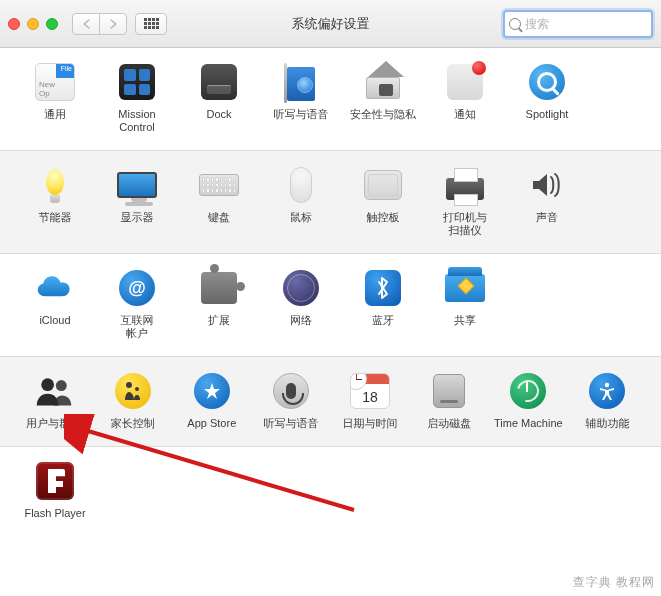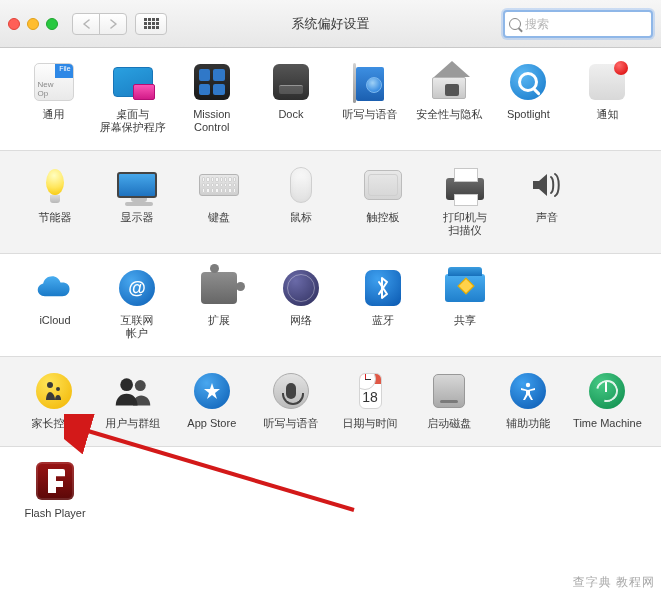--- a/index.html
+++ b/index.html
@@ -147,21 +147,21 @@
 
   .i-parental { width:36px; height:36px; border-radius:50%; background:radial-gradient(circle at 35% 28%, #ffe458, #f1b400); position:relative; display:flex; align-items:center; justify-content:center; }
   .i-parental svg{width:22px;height:22px;}
 
   .i-appstore { width:36px; height:36px; border-radius:50%; background:radial-gradient(circle at 35% 28%, #49a7ef, #0b5eb4); display:flex; align-items:center; justify-content:center; color:#fff; }
 
   .i-dict { width:36px; height:36px; border-radius:50%; background:linear-gradient(#e2e2e2,#bcbcbc); border:1px solid #acacac; display:flex; align-items:center; justify-content:center; }
   .i-dict .mic { width:10px; height:16px; background:#444; border-radius:5px; position:relative; }
   .i-dict .mic::after { content:""; position:absolute; bottom:-6px; left:-4px; width:18px; height:10px; border:2px solid #444; border-top:none; border-radius:0 0 12px 12px; }
 
-  .i-date { width:23px; height:36px; border-radius:6px; background:#fff; border:1px solid #d4d4d4; position:relative; overflow:hidden; }
+  .i-date { width:40px; height:36px; border-radius:6px; background:#fff; border:1px solid #d4d4d4; position:relative; overflow:hidden; }
   .i-date .top { position:absolute; top:0; left:0; right:0; height:10px; background:#e05846; }
   .i-date .txt { position:absolute; bottom:3px; left:0; right:0; text-align:center; font-size:14px; color:#333; font-weight:500; }
   .i-date .clock { position:absolute; top:-6px; left:-6px; width:22px; height:22px; border-radius:50%; background:#fff; border:1px solid #cfcfcf; }
   .i-date .clock::before { content:""; position:absolute; left:10px; top:4px; width:1px; height:7px; background:#d22; }
   .i-date .clock::after { content:""; position:absolute; left:10px; top:10px; width:6px; height:1px; background:#333; }
 
   .i-startup { width:32px; height:34px; border-radius:5px; background:linear-gradient(#d7d7d7,#a9a9a9); border:1px solid #989898; position:relative; }
   .i-startup::after { content:""; position:absolute; left:6px; right:6px; bottom:4px; height:3px; background:#7a7a7a; border-radius:2px; }
 
   .i-tm { width:36px; height:36px; border-radius:50%; background:radial-gradient(circle at 35% 28%, #47c985, #0b8a4a); position:relative; }
@@ -228,27 +228,20 @@
       <div class="ico">
           <div class="i-general">
             <span class="file-t">File</span>
             <span class="new-t">New<br>Op</span>
           </div>
         </div>
       <div class="label">通用</div>
     </div>
     <div class="item">
       <div class="ico">
-          <div class="i-desktop"></div>
-        </div>
-      <div class="label">桌面与
-屏幕保护程序</div>
-    </div>
-    <div class="item">
-      <div class="ico">
           <div class="i-mission">
             <i></i>
             <i></i>
             <i></i>
             <i></i>
           </div>
         </div>
       <div class="label">Mission
 Control</div>
     </div>
@@ -270,29 +263,29 @@
             <div class="roof"></div>
             <div class="house">
               <div class="lock"></div>
             </div>
           </div>
         </div>
       <div class="label">安全性与隐私</div>
     </div>
     <div class="item">
       <div class="ico">
+          <div class="i-notif"></div>
+        </div>
+      <div class="label">通知</div>
+    </div>
+    <div class="item">
+      <div class="ico">
           <div class="i-spotlight"></div>
         </div>
       <div class="label">Spotlight</div>
-    </div>
-    <div class="item">
-      <div class="ico">
-          <div class="i-notif"></div>
-        </div>
-      <div class="label">通知</div>
     </div>
   </div>
 </div>
 
 <div class="section alt sep">
   <div class="row">
     <div class="item">
       <div class="ico">
           <div class="i-energy"></div>
         </div>
@@ -418,48 +411,48 @@
           </div>
         </div>
       <div class="label">共享</div>
     </div>
   </div>
 </div>
 
 <div class="section alt sep">
   <div class="row">
     <div class="item">
+      <div class="ico i-users">
+        <svg viewBox="0 0 44 36">
+            <g fill="#2b2b2b">
+              <circle cx="15" cy="11" r="7"></circle>
+              <path d="M3 34c0-8 5-13 12-13s12 5 12 13H3z"></path>
+              <circle cx="30" cy="12" r="6" opacity="0.85"></circle>
+              <path d="M22 34c0-7 4-11 9-11s10 4 10 11H22z" opacity="0.85"></path>
+            </g>
+          </svg>
+      </div>
+      <div class="label">用户与群组</div>
+    </div>
+    <div class="item">
       <div class="ico">
           <div class="i-parental">
         <svg viewBox="0 0 22 22">
               <g fill="#3a3a3a">
                 <circle cx="7" cy="5" r="3"></circle>
                 <path d="M3 20c0-5 2-8 4-8s5 3 5 8H3z"></path>
                 <circle cx="15" cy="9" r="2"></circle>
                 <path d="M12 20c0-3 1-5 3-5s3 2 3 5h-6z"></path>
               </g>
             </svg>
       </div>
         </div>
       <div class="label">家长控制</div>
     </div>
     <div class="item">
-      <div class="ico i-users">
-        <svg viewBox="0 0 44 36">
-            <g fill="#2b2b2b">
-              <circle cx="15" cy="11" r="7"></circle>
-              <path d="M3 34c0-8 5-13 12-13s12 5 12 13H3z"></path>
-              <circle cx="30" cy="12" r="6" opacity="0.85"></circle>
-              <path d="M22 34c0-7 4-11 9-11s10 4 10 11H22z" opacity="0.85"></path>
-            </g>
-          </svg>
-      </div>
-      <div class="label">用户与群组</div>
-    </div>
-    <div class="item">
       <div class="ico">
           <div class="i-appstore">
         <svg width="20" height="20" viewBox="0 0 20 20">
               <path d="M10 2l2 6h6l-5 4 2 6-5-4-5 4 2-6-5-4h6z" fill="#fff"></path>
             </svg>
       </div>
         </div>
       <div class="label">App Store</div>
     </div>
     <div class="item">
@@ -478,39 +471,39 @@
             <div class="clock"></div>
           </div>
         </div>
       <div class="label">日期与时间</div>
     </div>
     <div class="item">
       <div class="ico">
           <div class="i-startup"></div>
         </div>
       <div class="label">启动磁盘</div>
+    </div>
+    <div class="item">
+      <div class="ico">
+          <div class="i-tm"></div>
+        </div>
+      <div class="label">Time Machine</div>
     </div>
     <div class="item">
       <div class="ico">
           <div class="i-access">
         <svg viewBox="0 0 20 20">
               <g fill="#fff">
                 <circle cx="10" cy="4" r="2.2"></circle>
                 <path d="M3 7l7 2 7-2v2l-5 1v3l3 6h-2l-3-5-3 5H5l3-6v-3L3 9z"></path>
               </g>
             </svg>
       </div>
         </div>
       <div class="label">辅助功能</div>
-    </div>
-    <div class="item">
-      <div class="ico">
-          <div class="i-tm"></div>
-        </div>
-      <div class="label">Time Machine</div>
     </div>
   </div>
 </div>
 
 <div class="section sep">
   <div class="row">
     <div class="item">
       <div class="ico">
           <div class="i-flash">
             <div class="f"></div>

